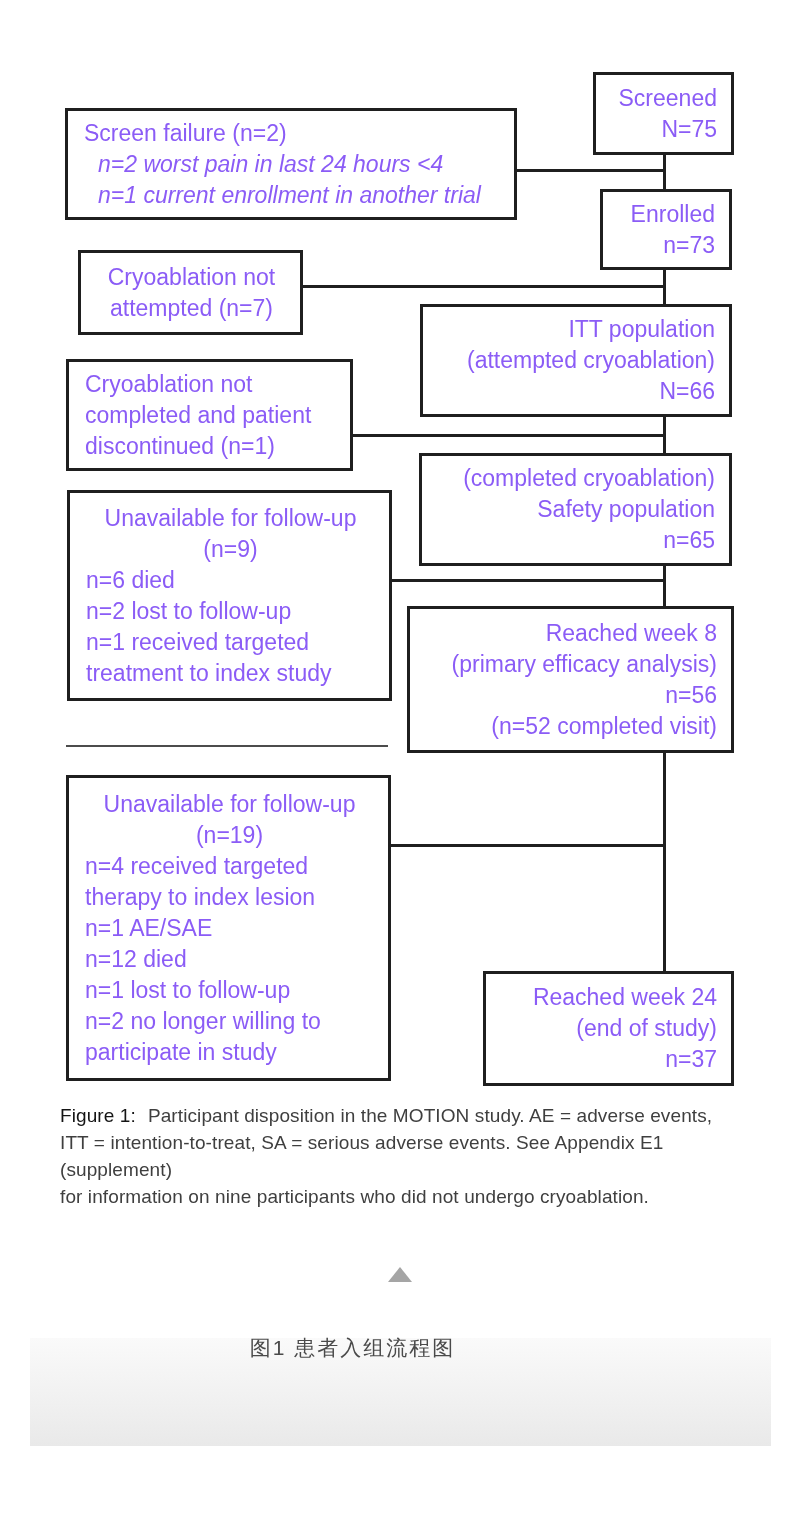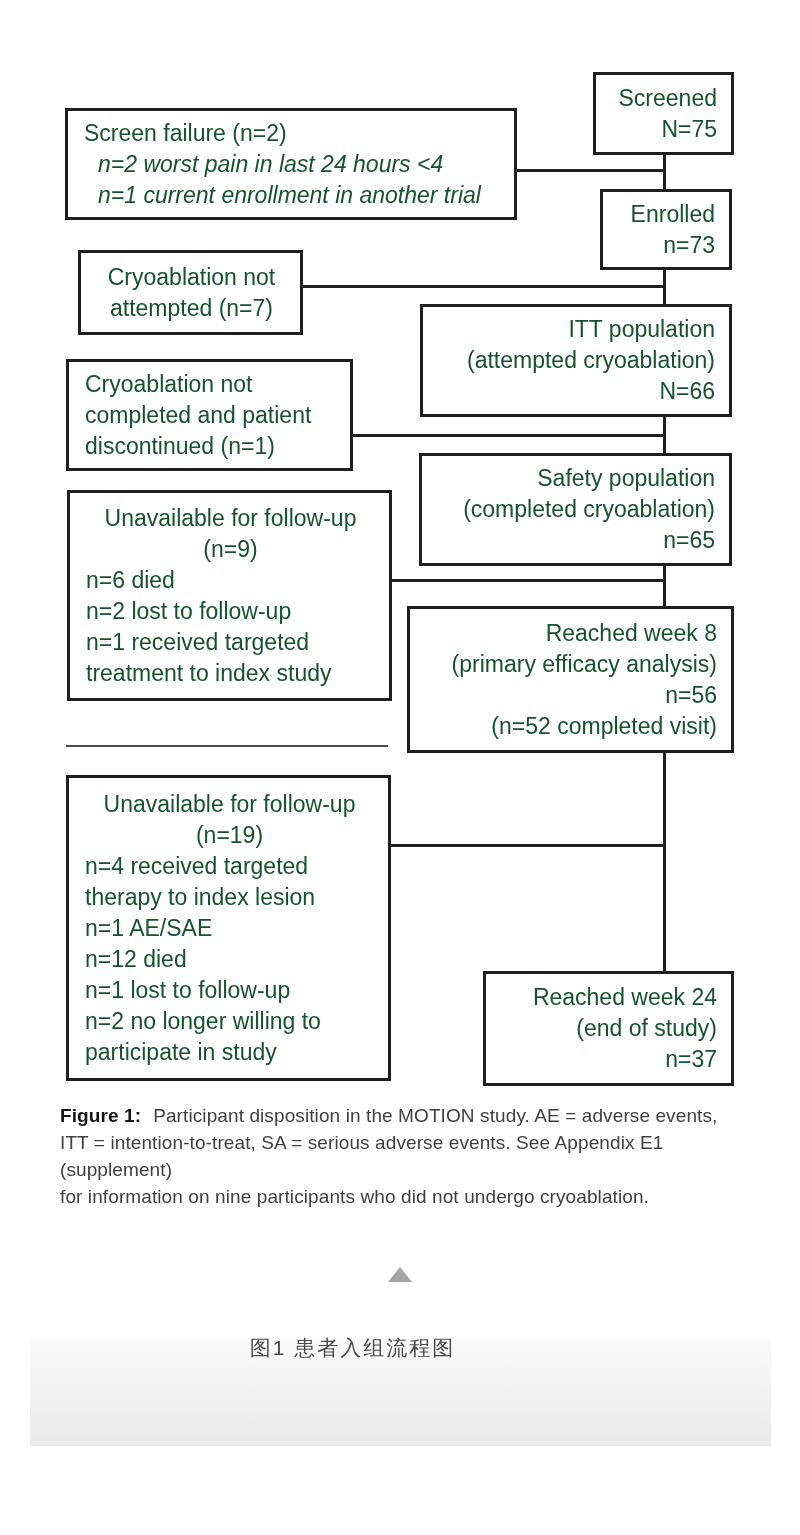--- a/index.html
+++ b/index.html
@@ -11,21 +11,21 @@
     overflow: hidden;
     font-family: "Liberation Sans", "DejaVu Sans", sans-serif;
   }
   
   .flow { position: absolute; inset: 0; }
   .box {
     position: absolute;
     box-sizing: border-box;
     border: 3px solid #1f1f1f;
     background: #ffffff;
-    color: #14532d;
+    color: #8b5cf6;
     font-size: 23px;
     line-height: 31px;
     display: flex;
     flex-direction: column;
     justify-content: center;
     padding: 0 14px 0 16px;
     white-space: nowrap;
   }
   .box .ln { width: 100%; }
   .box.align-r .ln { text-align: right; }
@@ -39,21 +39,21 @@
   .caption {
     position: absolute;
     left: 60px;
     top: 1102px;
     width: 700px;
     font-size: 19px;
     line-height: 27px;
     color: #3f3f3f;
     letter-spacing: 0.1px;
   }
-  .cap-label { font-weight: bold; color: #141414; margin-right: 12px; text-align: center; }
+  .cap-label { font-weight: normal; color: #141414; margin-right: 12px; text-align: center; }
   
   .back-top {
     position: absolute;
     left: 384px;
     top: 1262px;
     width: 32px;
     height: 24px;
     display: flex;
     align-items: center;
     justify-content: center;
@@ -121,22 +121,22 @@
       <div class="ln">N=66</div>
     </div>
 
     <div class="box align-l" style="left:66px;top:359px;width:287px;height:112px;">
       <div class="ln">Cryoablation not</div>
       <div class="ln">completed and patient</div>
       <div class="ln">discontinued (n=1)</div>
     </div>
 
     <div class="box align-r" style="left:419px;top:453px;width:313px;height:113px;">
+      <div class="ln">(completed cryoablation)</div>
       <div class="ln">Safety population</div>
-      <div class="ln">(completed cryoablation)</div>
       <div class="ln">n=65</div>
     </div>
 
     <div class="box align-l" style="left:67px;top:490px;width:325px;height:211px;">
       <div class="ln center">Unavailable for follow-up</div>
       <div class="ln center">(n=9)</div>
       <div class="ln">n=6 died</div>
       <div class="ln">n=2 lost to follow-up</div>
       <div class="ln">n=1 received targeted</div>
       <div class="ln">treatment to index study</div>

